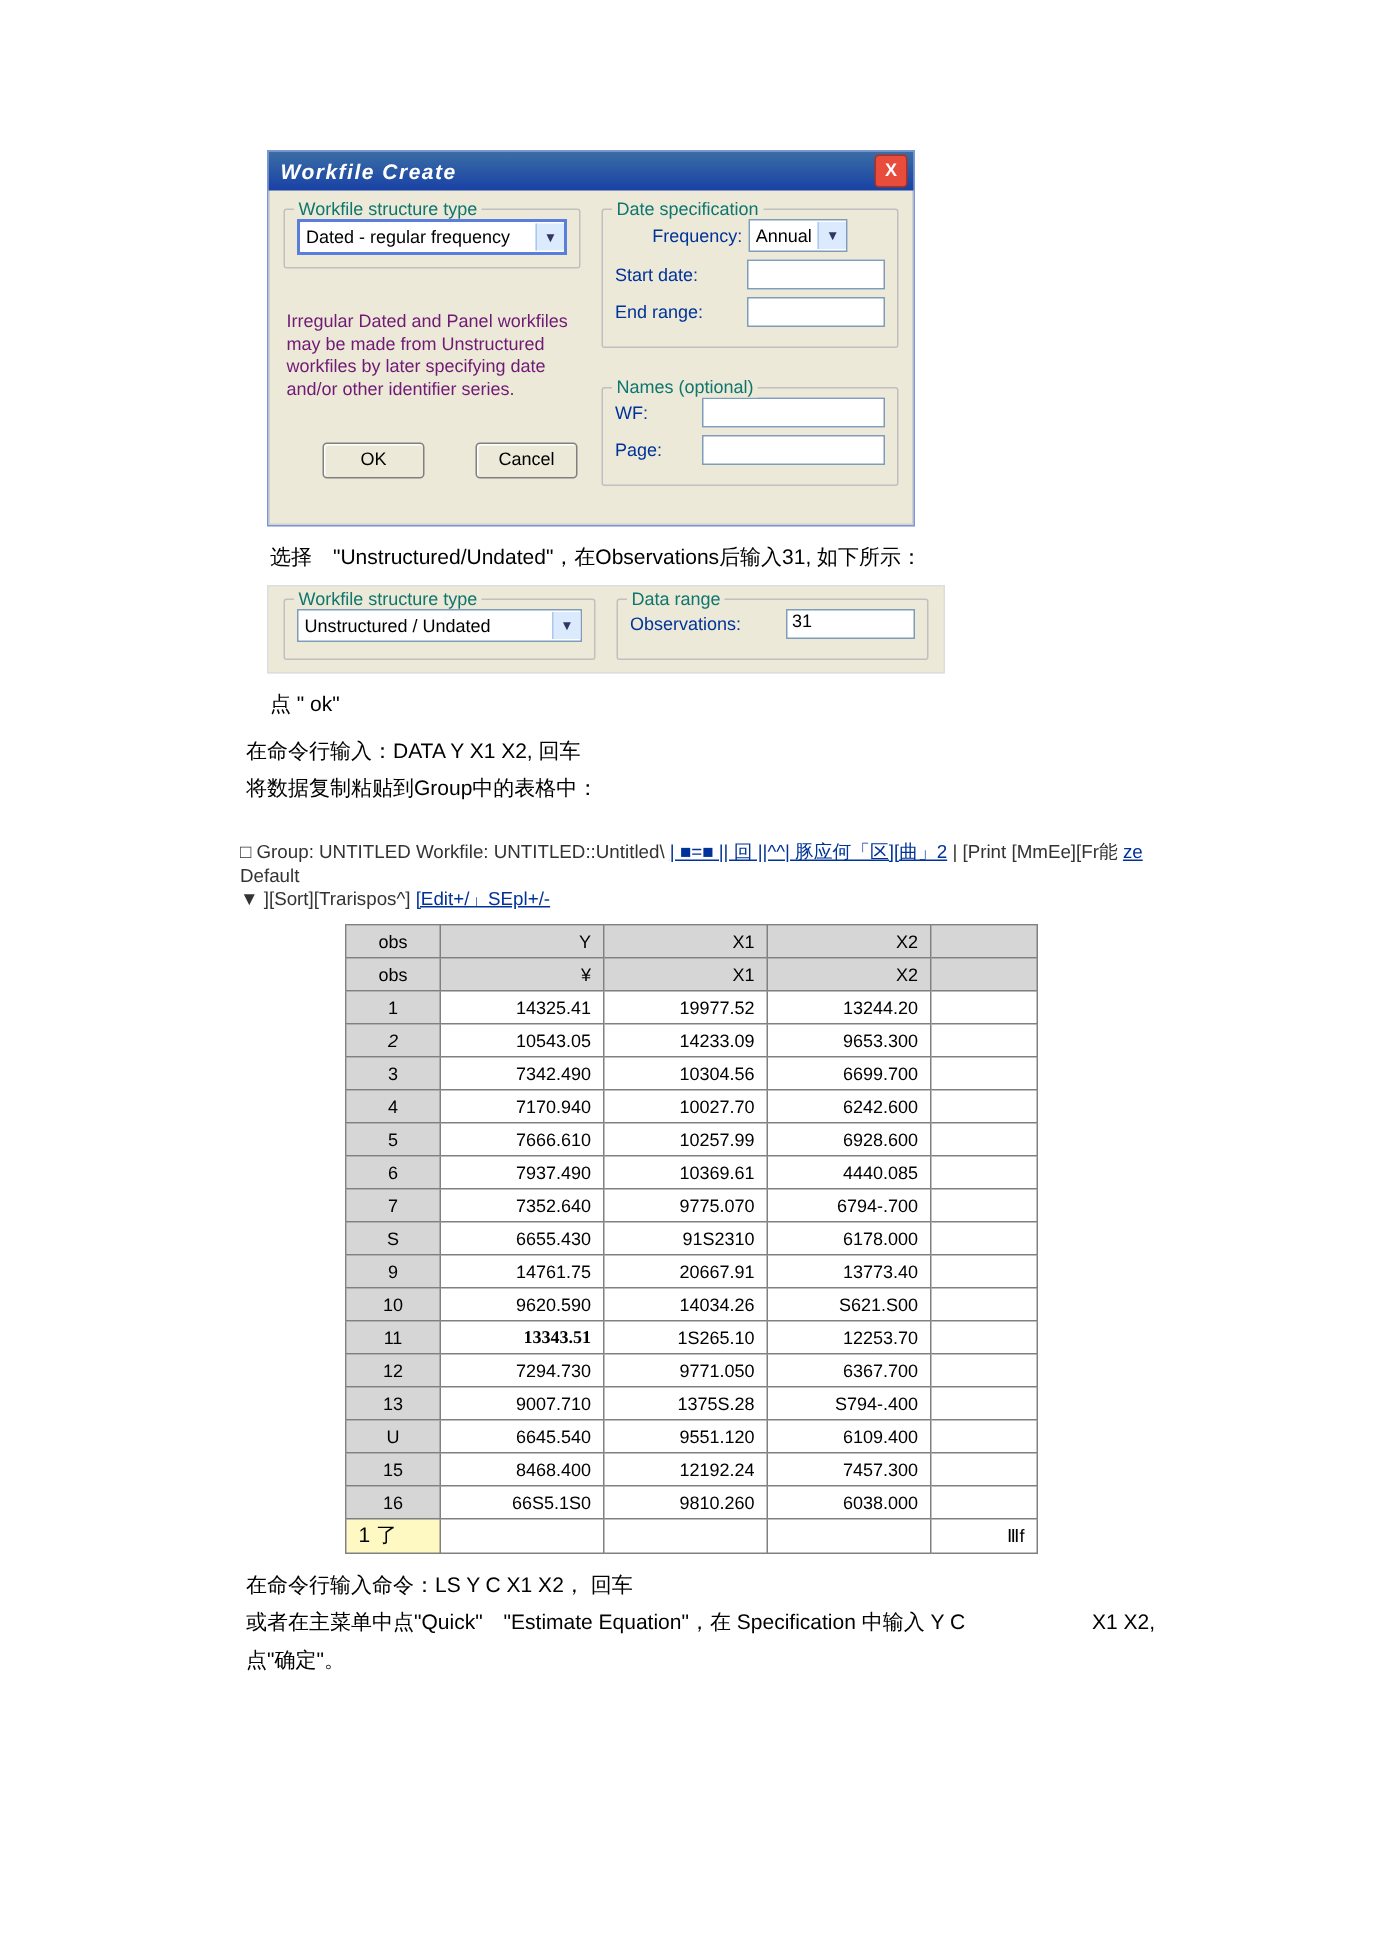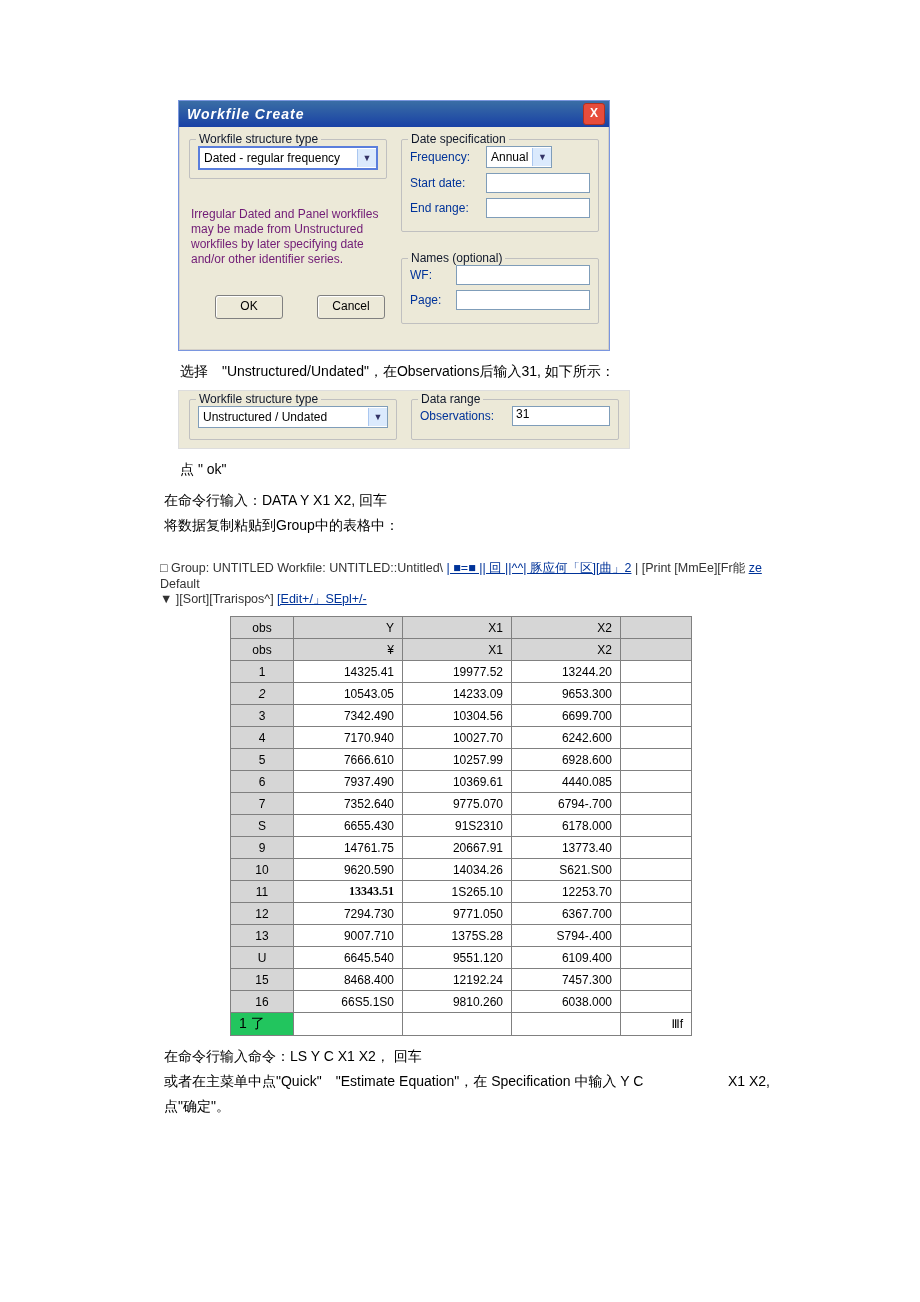--- a/index.html
+++ b/index.html
@@ -64,21 +64,21 @@
   margin-bottom: 10px;
   position: relative;
 }
 .legend {
   position: absolute;
   top: -8px;
   left: 6px;
   background: #ece9d8;
   padding: 0 3px;
   font-size: 12px;
-  color: #0f172a;
+  color: #0f766e;
 }
 .combo {
   display: flex;
   border: 2px solid #5a7edc;
   background: #fff;
   height: 20px;
   align-items: center;
 }
 .combo span {
   flex: 1;
@@ -117,34 +117,36 @@
   font-size: 12px;
   text-align: center;
   line-height: 20px;
   box-shadow: inset 1px 1px 0 #fff;
   margin-left: 24px;
 }
 .field-row {
   display: flex;
   align-items: center;
   margin-bottom: 5px;
-  gap: 12px;
+  gap: 0;
+  justify-content: center;
 }
 .field-row label {
   font-size: 12px;
   color: #003399;
   width: 64px;
 }
 .txt {
   flex: 1;
   border: 1px solid #7f9db9;
   background: #fff;
   height: 18px;
   padding: 0 3px;
   font-size: 12px;
+  margin-left: 24px;
 }
 .para {
   margin: 10px 0 8px 20px;
   font-size: 14px;
   line-height: 1.5;
 }
 .para-tight { margin-left: 4px; }
 .panel2 {
   border: 1px solid #ddd;
   background: #ece9d8;
@@ -193,21 +195,21 @@
   font-weight: normal;
 }
 .tbl .rownum {
   text-align: center;
   background: #d6d6d6;
   width: 46px;
 }
 .tbl .colh { width: 92px; }
 .tbl .bold { font-weight: bold; font-family: Liberation Serif, serif; }
 .footrow td { background: #fff; }
-.footrow .rownum { background: #22c55e; font-size: 14px; text-align: left; padding-left: 8px; }
+.footrow .rownum { background: #fef9c3; font-size: 14px; text-align: left; padding-left: 8px; }
 </style>
 </head>
 <body>
 
 <div class="page">
 
   <div class="dialog">
     <div class="dialog-titlebar">
       <span class="dialog-title">Workfile Create</span>
       <div class="close-btn">X</div>

